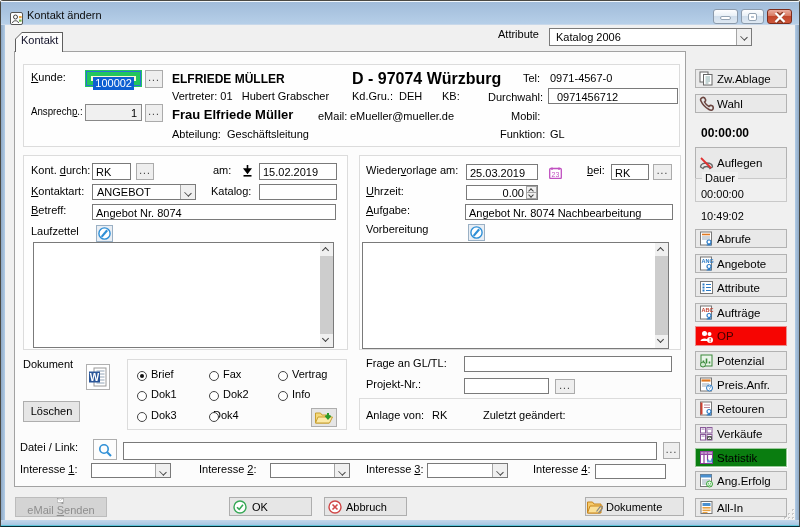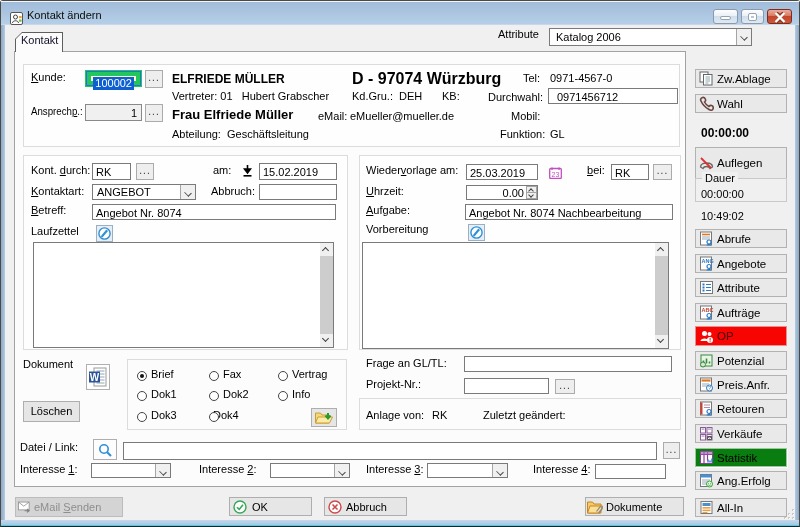--- a/index.html
+++ b/index.html
@@ -104,21 +104,21 @@
   <svg class="abs" style="left:242px;top:164px;" width="9" height="12" viewBox="0 0 9 12">
       <path d="M4.5 0 V5 M1.5 4 L4.5 8 L7.5 4 Z" stroke="#000" stroke-width="1.6" fill="#000"></path>
       <rect x="0.5" y="10" width="8" height="1.6" fill="#000"></rect>
     </svg>
   <div class="inp" style="left:258px;top:162px;width:78px;height:17px;">15.02.2019</div>
   <div class="lbl" style="left:30px;top:184px;"><u>K</u>ontaktart:</div>
   <div class="combo" style="left:91px;top:183px;width:104px;height:16px;">
       <div class="lbl" style="left:4px;top:1px;">ANGEBOT</div>
       <div class="ar"></div>
     </div>
-  <div class="lbl" style="left:210px;top:184px;">Abbruch:</div>
+  <div class="lbl" style="left:210px;top:184px;">Katalog:</div>
   <div class="inp" style="left:258px;top:183px;width:78px;height:16px;"></div>
   <div class="lbl" style="left:30px;top:203px;"><u>B</u>etreff:</div>
   <div class="inp" style="left:91px;top:203px;width:244px;height:16px;">Angebot Nr. 8074</div>
   <div class="lbl" style="left:30px;top:224px;">Laufzettel</div>
   <div class="btn" style="left:95px;top:224px;width:17px;height:17px;background:#e9eef4;border-color:#9ab0c4;"><svg style="margin-top:1px" width="13" height="13" viewBox="0 0 13 13">
         <circle cx="6.5" cy="6.5" r="5.6" fill="#fff" stroke="#2e8fd6" stroke-width="1.4"></circle>
         <path d="M3.6 9.9 L9.2 3.3" stroke="#2e8fd6" stroke-width="2.2"></path>
       </svg></div>
   <div class="ta" style="left:32px;top:241px;width:301px;height:106px;">
     <div class="sb">
@@ -336,21 +336,21 @@
         <path d="M9.3 11.8 C10 12.6 11 12.6 11.7 11.8" fill="none" stroke="#3aa83a"></path>
       </svg>Ang.Erfolg</div>
   <div class="sbtn" style="top:497px;"><svg width="15" height="15" viewBox="0 0 15 15">
         <rect x="2" y="1.5" width="11" height="12" fill="#fff" stroke="#777"></rect>
         <rect x="3.5" y="3" width="8" height="3" fill="#4a90d0"></rect>
         <rect x="3.5" y="7" width="8" height="1.6" fill="#e8a040"></rect>
         <rect x="3.5" y="9.6" width="8" height="1.6" fill="#e8a040"></rect>
         <rect x="3.5" y="12" width="5" height="1" fill="#e8a040"></rect>
       </svg>All-In</div>
 
-  <div class="btn" style="left:14px;top:496px;width:108px;height:20px;background:#d4d4d4;border-color:#bcbcbc;color:#8e8e8e;display:flex;align-items:center;">
+  <div class="btn" style="left:14px;top:496px;width:92px;height:20px;background:#d4d4d4;border-color:#bcbcbc;color:#8e8e8e;display:flex;align-items:center;flex-direction:column;">
       <svg style="margin:0 2px 0 2px" width="14" height="12" viewBox="0 0 17 13">
         <rect x="0.5" y="0.5" width="13" height="9.5" fill="#fff" stroke="#909090"></rect>
         <path d="M0.5 0.5 L7 5.5 L13.5 0.5" fill="none" stroke="#909090"></path>
         <path d="M8 11 h5 m-2 -2 l2.5 2 l-2.5 2" stroke="#808080" stroke-width="1.4" fill="none"></path>
       </svg>
       <span>eMail <u>S</u>enden</span>
     </div>
   <div class="btn" style="left:228px;top:496px;width:83px;height:19px;display:flex;align-items:center;"><svg style="margin:0 5px 0 3px" width="14" height="14" viewBox="0 0 14 14">
         <circle cx="7" cy="7" r="6" fill="#fff" stroke="#35a855" stroke-width="1.4"></circle>
         <path d="M4 7.2 L6.2 9.4 L10 4.8" fill="none" stroke="#35a855" stroke-width="1.6"></path>

